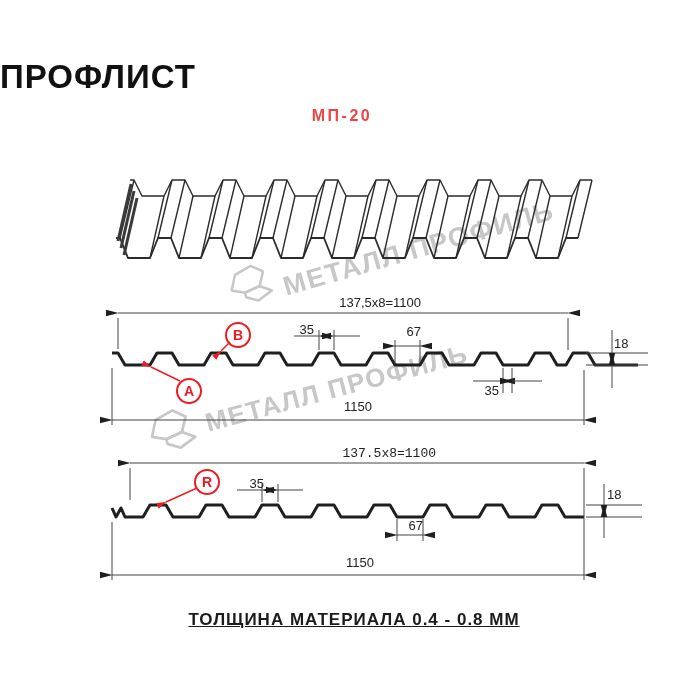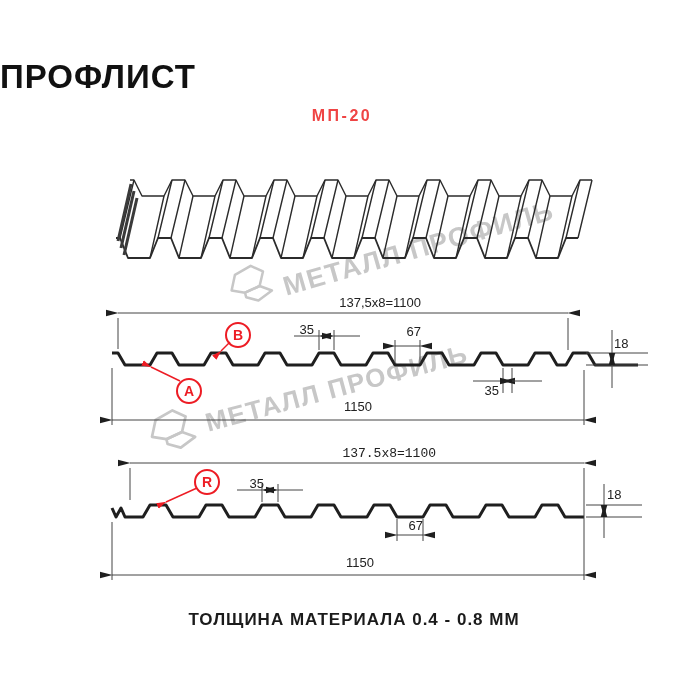--- a/index.html
+++ b/index.html
@@ -5,21 +5,21 @@
   html,body{margin:0;padding:0;background:#ffffff;}
   body{width:700px;height:700px;position:relative;overflow:hidden;
        font-family:"Liberation Sans", sans-serif;color:#1d1d1d;}
   .abs{position:absolute;}
   
   .title{left:0;right:0;top:58px;text-align:left;font-size:33px;font-weight:800;
          letter-spacing:1px;color:#111;}
   .subtitle{left:0;right:16px;top:99px;text-align:center;font-size:16px;font-weight:600;
             letter-spacing:2.5px;color:#ef4444;margin-top:8px;}
   .footer-note{left:8px;right:0;top:610px;text-align:center;font-size:17px;font-weight:600;
-               letter-spacing:1px;color:#1b1b1b;}
+               letter-spacing:1px;color:#1b1b1b;text-decoration:underline;}
   
   .dim{font-size:13px;color:#222;text-align:right;line-height:14px;white-space:nowrap;}
   
   .mark{width:22px;height:22px;border:2.2px solid #ed1c24;border-radius:50%;
         color:#ed1c24;font-size:14px;font-weight:700;display:flex;
         align-items:center;justify-content:center;background:transparent;}
   
   .wm-text{color:#c7c7c7;font-weight:700;letter-spacing:1.5px;white-space:nowrap;
            transform-origin:0 50%;}
   svg{position:absolute;left:0;top:0;pointer-events:none;}

